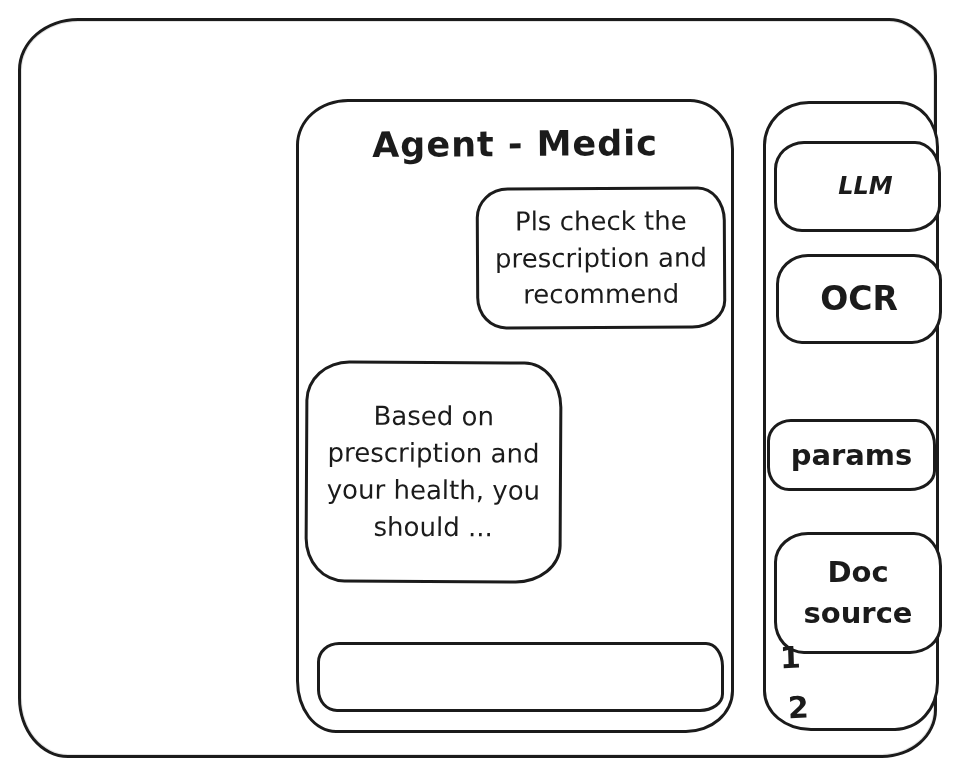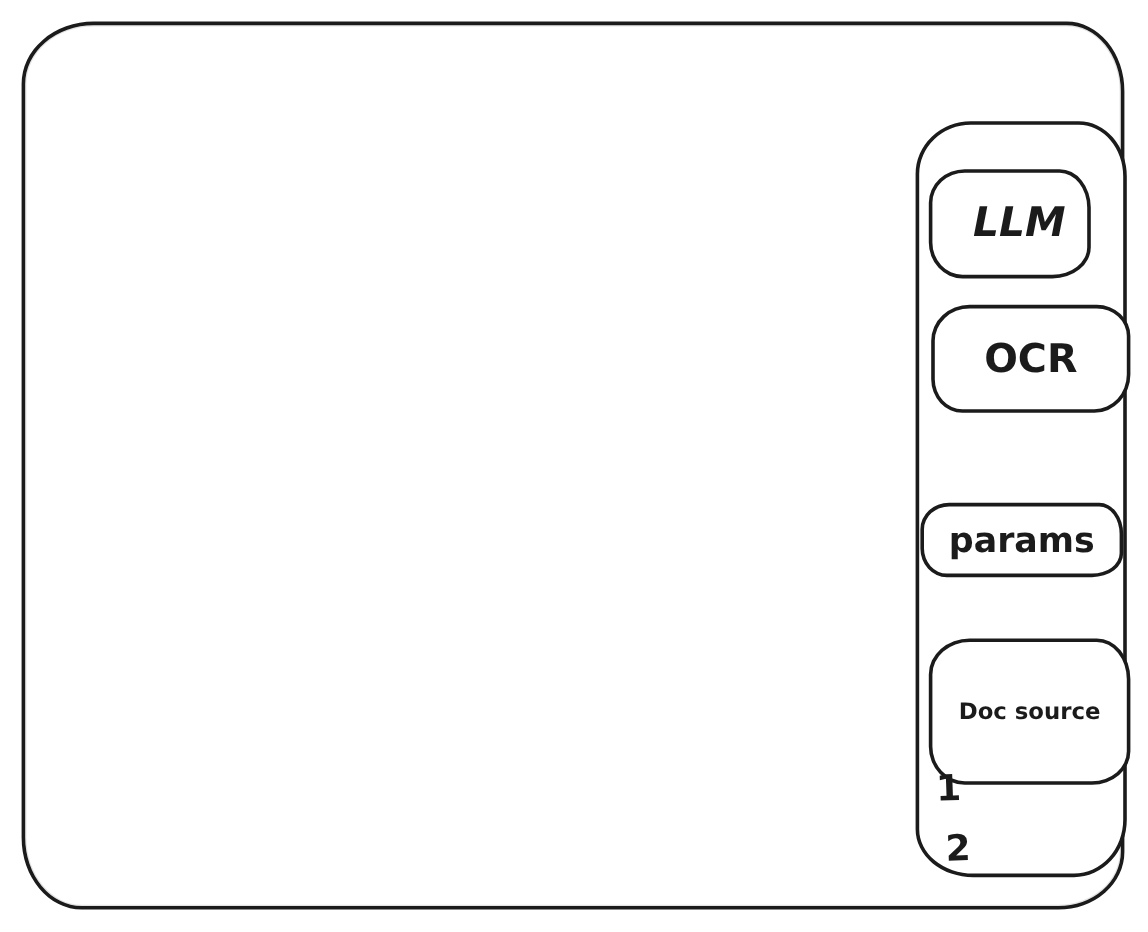--- a/index.html
+++ b/index.html
@@ -102,57 +102,63 @@
     background: var(--background);
     font-family: inherit;
     font-weight: 600;
     color: var(--ink);
     display: flex; align-items: center; justify-content: center;
     text-align: center;
     cursor: pointer;
     line-height: 1.4;
   }
   .tool-btn.llm {
-    left: 8px; top: 37px; width: 135px; height: 91px;
-    font-size: 34px; font-style: italic;
+    left: 8px; top: 37px; width: 167px; height: 91px;
+    font-size: 24px; font-style: italic;
     border-radius: 30px 26px 32px 28px / 28px 32px 26px 30px;
     padding-left: 16px;
   }
   .tool-btn.ocr {
     left: 10px; top: 150px; width: 166px; height: 90px;
     font-size: 33px;
     border-radius: 32px 28px 30px 26px / 30px 26px 32px 28px;
     text-align: right;
   }
   .tool-btn.params {
-    left: 1px; top: 315px; width: 169px; height: 62px;
+    left: 1px; top: 315px; width: 169px; height: 72px;
     font-size: 29px;
     border-radius: 24px 20px 26px 22px / 22px 26px 20px 24px;
   }
   .tool-btn.doc {
     left: 8px; top: 428px; width: 168px; height: 122px;
-    font-size: 19px;
+    font-size: 29px;
     border-radius: 34px 28px 32px 30px / 30px 34px 28px 32px;
     padding: 0 10px;
   }
   .doc-num {
     position: absolute;
     font-size: 30px; font-weight: 600;
     cursor: pointer;
     transform: rotate(-2deg);
   }
   .doc-num.n1 { left: 14px; top: 536px; }
   .doc-num.n2 { left: 22px; top: 586px; }
 </style>
 </head>
 <body>
 
 <div class="sketch frame">
 
 
+  <main class="sketch chat-panel">
+    <div class="chat-title">Agent - Medic</div>
+    <div class="bubble user">Pls check the prescription and recommend</div>
+    <div class="bubble agent">Based on prescription and your health, you should ...</div>
+    <input class="chat-input" value="" placeholder="" style="">
+  </main>
 
   <aside class="sketch tools-panel">
     <button class="tool-btn llm">LLM</button>
     <button class="tool-btn ocr">OCR</button>
     <button class="tool-btn params">params</button>
     <button class="tool-btn doc">Doc source</button>
     <div class="doc-num n1">1</div>
     <div class="doc-num n2">2</div>
   </aside>
 

